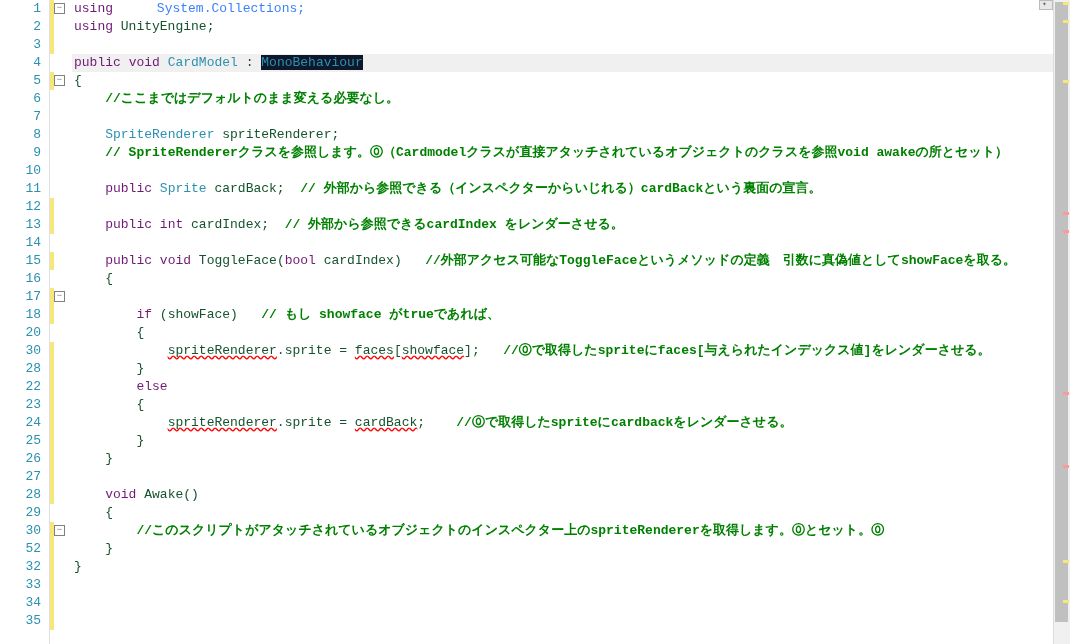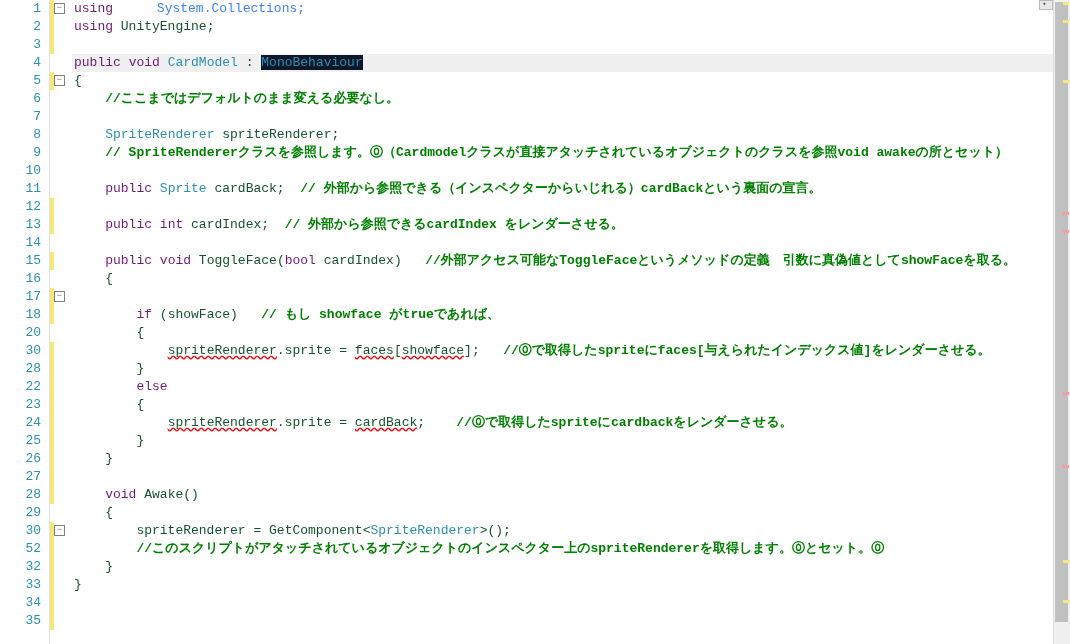--- a/index.html
+++ b/index.html
@@ -102,21 +102,20 @@
       <div class="line"><span>            </span><span class="id wavy">spriteRenderer</span><span class="id">.sprite = </span><span class="id wavy">faces</span><span class="id">[</span><span class="id wavy">showface</span><span class="id">];   </span><span class="cm">//⓪で取得したspriteにfaces[与えられたインデックス値]をレンダーさせる。</span></div>
       <div class="line"><span class="id">        }</span></div>
       <div class="line"><span>        </span><span class="kw">else</span></div>
       <div class="line"><span class="id">        {</span></div>
       <div class="line"><span>            </span><span class="id wavy">spriteRenderer</span><span class="id">.sprite = </span><span class="id wavy">cardBack</span><span class="id">;    </span><span class="cm">//⓪で取得したspriteにcardbackをレンダーさせる。</span></div>
       <div class="line"><span class="id">        }</span></div>
       <div class="line"><span class="id">    }</span></div>
       <div class="line"></div>
       <div class="line"><span>    </span><span class="kw">void</span><span class="id"> Awake()</span></div>
       <div class="line"><span class="id">    {</span></div>
-      <div class="line"><span class="id">        spriteRenderer = GetComponent&lt;</span><span class="type">SpriteRenderer</span><span class="id">&gt;();</span></div>
       <div class="line"><span>        </span><span class="cm">//このスクリプトがアタッチされているオブジェクトのインスペクター上のspriteRendererを取得します。⓪とセット。⓪</span></div>
       <div class="line"><span class="id">    }</span></div>
       <div class="line"><span class="id">}</span></div>
     </div>
   <div class="scroll-v">
     <div class="thumb" style="top:2px;height:620px;"></div>
     <div id="ovmarks">
         <div class="ovmark" style="top: 2px; background: rgb(245, 232, 121);"></div>
         <div class="ovmark" style="top: 20px; background: rgb(245, 232, 121);"></div>
         <div class="ovmark" style="top: 80px; background: rgb(245, 232, 121);"></div>

